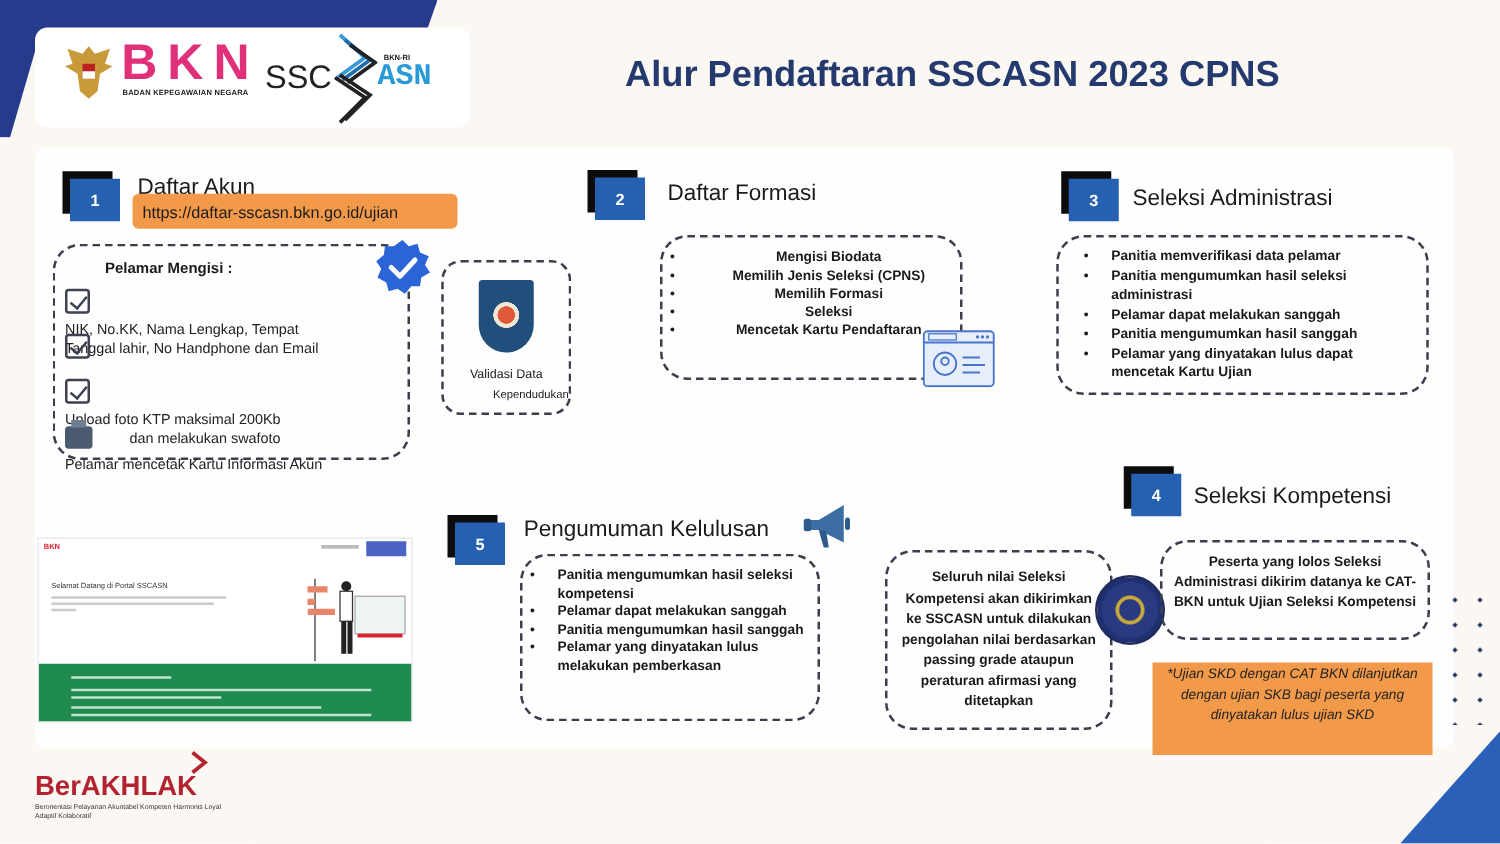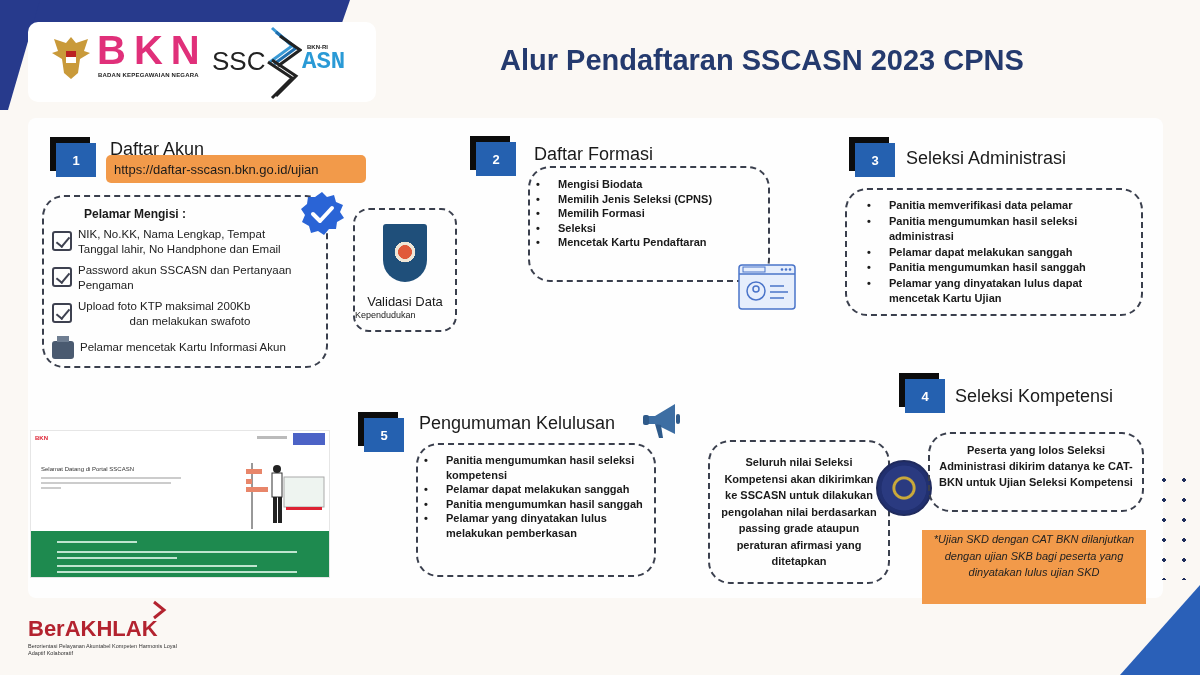--- a/index.html
+++ b/index.html
@@ -25,38 +25,38 @@
   .step-badge { width: 46px; height: 40px; }
   .step-badge .back { position: absolute; left: 0; top: 0; width: 40px; height: 34px; background: #0c0c0c; }
   .step-badge .front { position: absolute; left: 6px; top: 6px; width: 40px; height: 34px; background: #2561b0; color: #fff; font-weight: 700; font-size: 13px; display: flex; align-items: center; justify-content: center; }
   .step-title { font-size: 18px; color: #1a1a1a; white-space: nowrap; }
 
   .dashed { border: 2.5px dashed #3a3f4d; border-radius: 22px; }
   .url-pill { left: 106px; top: 155px; width: 260px; height: 28px; background: #f29a4a; border-radius: 5px; color: #1b1b1b; font-size: 13px; display: flex; align-items: center; padding-left: 8px; }
 
   .box1 { left: 42px; top: 195px; width: 286px; height: 173px; }
   .box1 .head { position: absolute; left: 40px; top: 10px; font-size: 12px; font-weight: 700; }
-  .chk-row { position: absolute; left: 8px; display: flex; align-items: flex-start; gap: 6px; font-size: 11.5px; line-height: 15px; color: #222; }
+  .chk-row { position: absolute; left: 8px; display: flex; align-items: flex-start; gap: 6px; font-size: 11.5px; line-height: 15px; color: #222; flex-direction: column; }
   .chk { width: 20px; height: 20px; border: 2px solid #3e4150; border-radius: 3px; position: relative; flex: none; margin-top: 4px; }
   .chk::after { content: ""; position: absolute; left: 5px; top: 1px; width: 6px; height: 11px; border-right: 2px solid #3e4150; border-bottom: 2px solid #3e4150; transform: rotate(40deg); }
   .printer { width: 22px; height: 18px; background: #4a5a70; border-radius: 3px; flex: none; position: relative; margin-top: 1px; }
   .printer::before { content: ""; position: absolute; left: 5px; top: -5px; width: 12px; height: 6px; background: #6f7e92; }
   .verified { left: 299px; top: 191px; width: 46px; height: 46px; }
 
   .box-valid { left: 353px; top: 208px; width: 104px; height: 124px; border-radius: 16px; }
   .emblem { position: absolute; left: 28px; top: 14px; width: 44px; height: 58px; background: #1f4f7a; border-radius: 3px 3px 22px 22px; overflow: hidden; }
   .emblem::after { content: ""; position: absolute; left: 10px; top: 16px; width: 24px; height: 24px; border-radius: 50%; background: radial-gradient(circle, #e05a3a 40%, #f0e6d6 42%, #f0e6d6 60%, transparent 62%); }
-  .valid-l1 { position: absolute; left: 0; width: 100%; top: 84px; text-align: center; font-size: 13px; }
-  .valid-l2 { position: absolute; left: 0; width: 100%; top: 100px; text-align: left; font-size: 9px; }
+  .valid-l1 { position: absolute; left: 0; width: 100%; top: 84px; text-align: center; font-size: 10px; }
+  .valid-l2 { position: absolute; left: 0; width: 100%; top: 100px; text-align: right; font-size: 9px; }
 
   .list { list-style: none; font-weight: 700; font-size: 11px; line-height: 14.5px; color: #1a1a1a; }
   .list li { position: relative; padding-left: 28px; }
   .list li::before { content: "•"; position: absolute; left: 6px; top: 0; }
 
-  .box2 { left: 528px; top: 166px; width: 242px; height: 116px; }
+  .box2 { left: 528px; top: 188px; width: 242px; height: 116px; text-align: center; }
   .box3 { left: 845px; top: 188px; width: 298px; height: 128px; }
   .box5 { left: 416px; top: 443px; width: 240px; height: 134px; }
   .profile-icon { left: 738px; top: 264px; width: 58px; height: 46px; }
 
   .box4a { left: 708px; top: 440px; width: 182px; height: 144px; }
   .box4a .txt { padding: 12px 8px; text-align: center; font-weight: 700; font-size: 11px; line-height: 16.5px; }
   .seal { left: 876px; top: 460px; width: 56px; height: 56px; border-radius: 50%; background: radial-gradient(circle, #2a3a80 22%, #c9a83a 25%, #c9a83a 30%, #2a3a80 33%, #2a3a80 60%, #213070 62%); border: 2px solid #202b5e; }
   .box4b { left: 928px; top: 432px; width: 216px; height: 80px; }
   .box4b .txt { padding: 8px 6px; text-align: center; font-weight: 700; font-size: 11px; line-height: 16px; }
   .note { left: 922px; top: 530px; width: 224px; height: 74px; background: #f29a4a; color: #222; font-style: italic; font-size: 11px; line-height: 16.5px; text-align: center; padding-top: 1px; }
@@ -120,24 +120,20 @@
   <div class="head">Pelamar Mengisi :</div>
   <div class="chk-row" style="top:30px;">
     <span class="chk"></span>
     <div>
         <div>NIK, No.KK, Nama Lengkap, Tempat</div>
         <div>Tanggal lahir, No Handphone dan Email</div>
       </div>
   </div>
   <div class="chk-row" style="top:66px;">
     <span class="chk"></span>
-    <div>
-        <div>Password akun SSCASN  dan Pertanyaan</div>
-        <div>Pengaman</div>
-      </div>
   </div>
   <div class="chk-row" style="top:102px;text-align:right;">
     <span class="chk"></span>
     <div>
         <div>Upload foto KTP maksimal 200Kb</div>
         <div>dan melakukan swafoto</div>
       </div>
   </div>
   <div class="chk-row" style="top:143px;">
     <span class="printer"></span>

